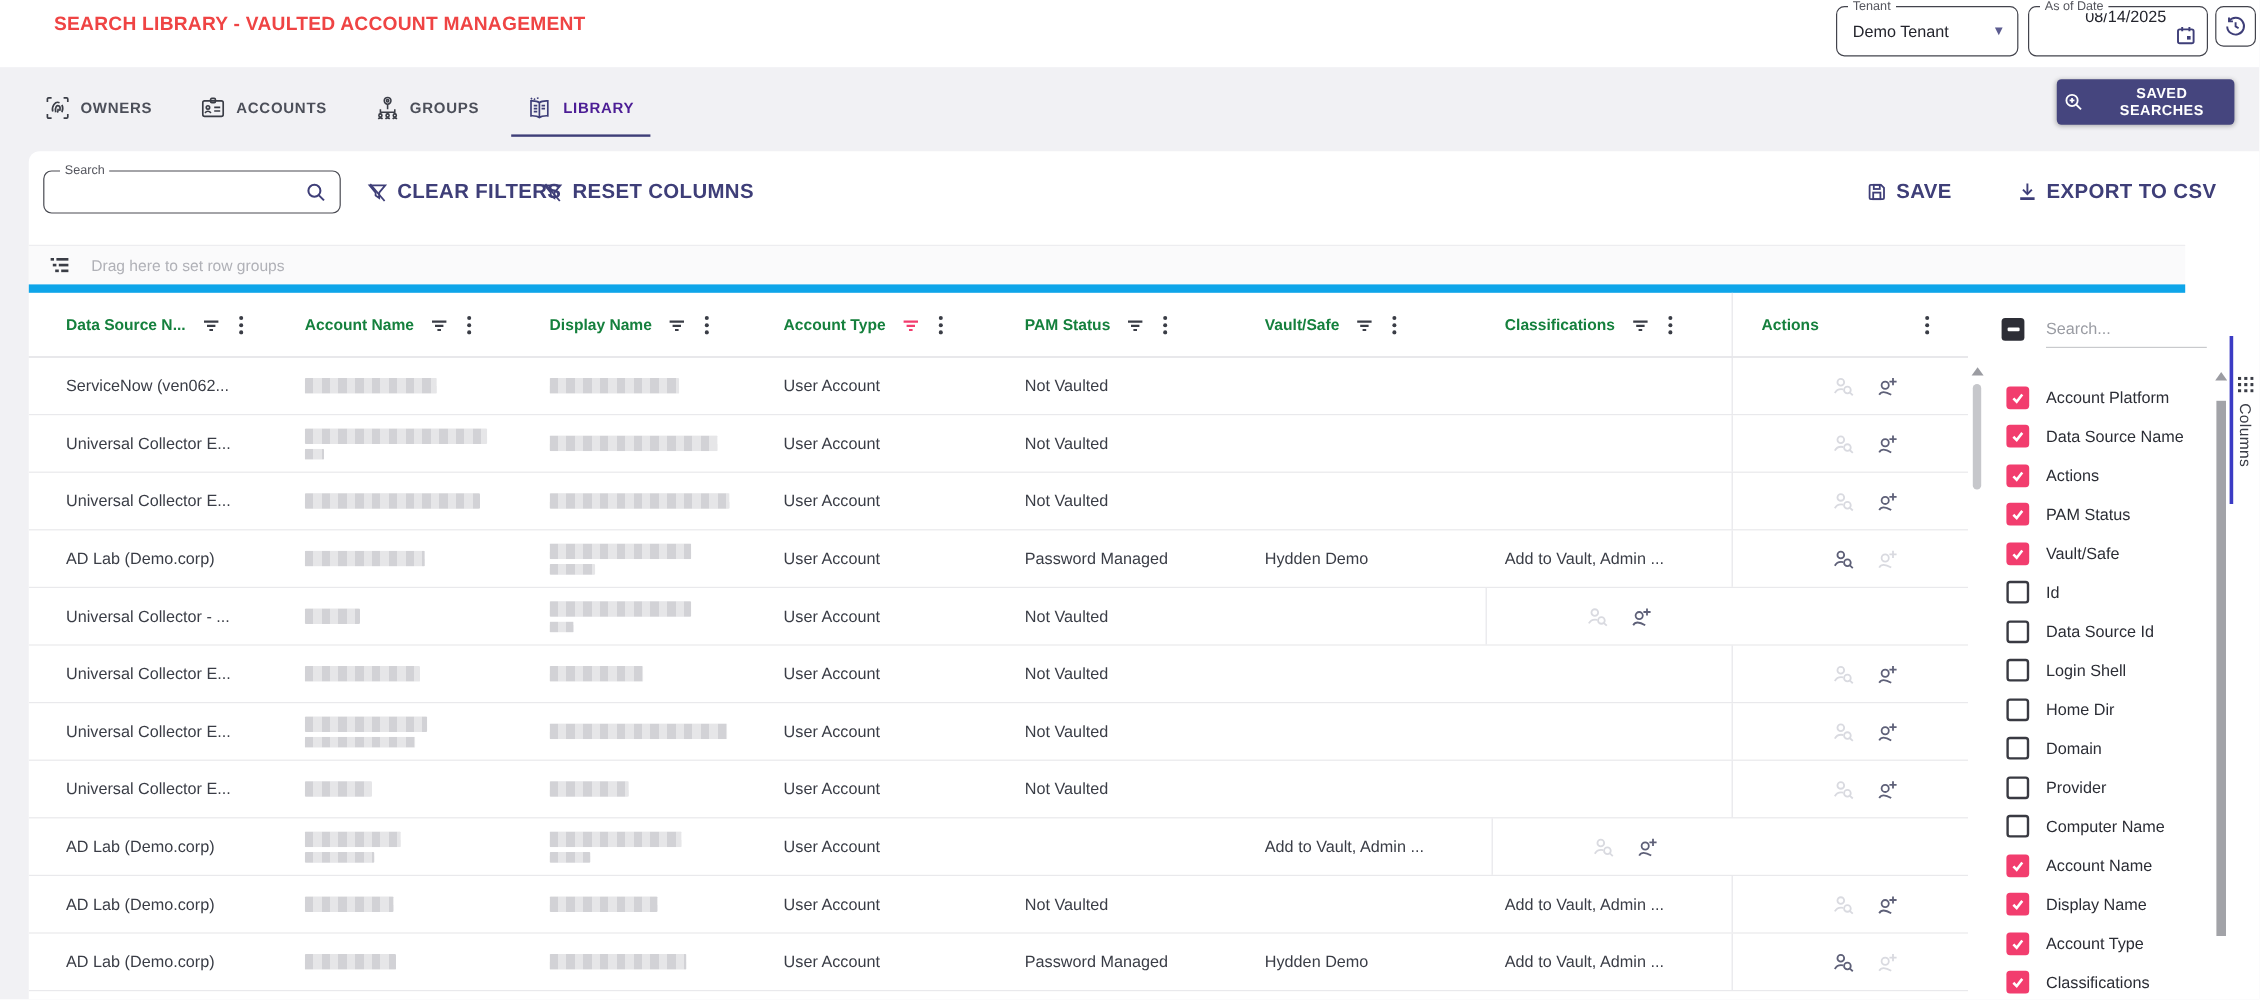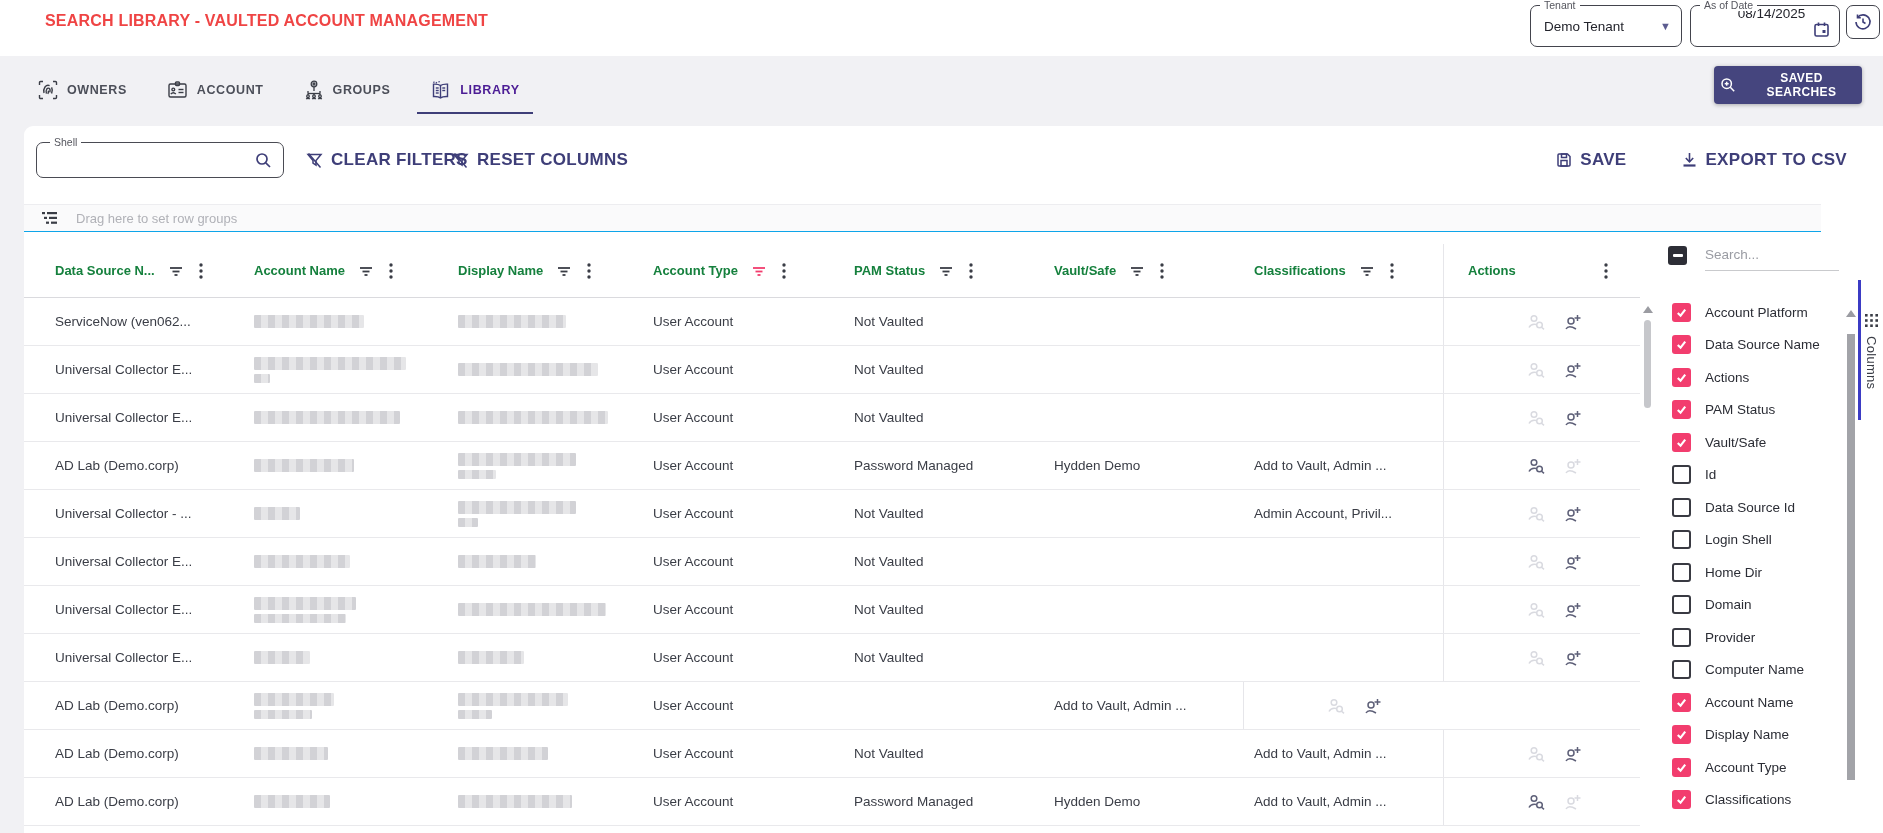--- a/index.html
+++ b/index.html
@@ -32,21 +32,21 @@
   
   .search-box{position:absolute;left:12px;top:16px;width:248px;height:36px;border:1.5px solid #4a4b53;border-radius:7px;box-sizing:border-box;display:flex;align-items:center;}
   .search-box .field-label{left:13px;}
   .search-box input{border:none;outline:none;flex:1;font-size:13.5px;padding:0 0 0 13px;background:transparent;font-family:inherit;color:#23242c;min-width:0;}
   .search-box .mag{margin-right:11px;display:flex;}
   .txt-btn{position:absolute;top:24px;display:flex;align-items:center;gap:8px;background:none;border:none;color:#3e3e78;font-family:inherit;font-size:17px;font-weight:700;letter-spacing:.3px;cursor:pointer;padding:0;}
   .right-actions{position:absolute;right:36px;top:24px;display:flex;gap:56px;}
   .right-actions .txt-btn{position:static;}
 
   
-  .rowgroup{position:absolute;left:0;right:62px;top:78px;height:28px;background:#fafafb;border-top:1px solid #ededf0;border-bottom:1px solid #0ea5e9;display:flex;align-items:center;box-sizing:border-box;}
+  .rowgroup{position:absolute;left:0;right:62px;top:78px;height:40px;background:#fafafb;border-top:1px solid #ededf0;border-bottom:7px solid #0ea5e9;display:flex;align-items:center;box-sizing:border-box;}
   .rowgroup .rg-icon{margin-left:18px;display:flex;}
   .rowgroup .rg-hint{margin-left:18px;font-size:13px;color:#b0b1b7;}
 
   
   .thead{position:absolute;left:0;top:118px;height:54px;display:flex;align-items:center;border-bottom:1px solid #dadade;box-sizing:border-box;}
   .hc{display:flex;align-items:center;box-sizing:border-box;height:100%;}
   .hc .hlabel{font-size:13px;font-weight:700;color:#15803d;white-space:nowrap;}
   .hc .fun{margin-left:14px;display:flex;}
   .hc .kebab{margin-left:16px;display:flex;cursor:pointer;}
   .fun svg line{stroke:#3a3d46;}
@@ -72,21 +72,21 @@
   .abtn{display:flex;cursor:pointer;}
   .abtn svg{stroke:#5e6078;}
   .abtn.dim svg{stroke:#d9dae0;}
 
   
   .vscroll{position:absolute;left:1616px;top:176px;width:16px;bottom:0;}
   .arr{width:0;height:0;border-left:5px solid transparent;border-right:5px solid transparent;border-bottom:7px solid #9b9ca2;margin:4px auto 0;}
   .vthumb{position:absolute;left:4px;top:18px;width:7px;height:88px;background:#c6c7cb;border-radius:4px;cursor:pointer;}
 
   
-  .sidebar{position:absolute;left:1633px;top:104px;width:188px;bottom:0;}
+  .sidebar{position:absolute;left:1633px;top:123px;width:188px;bottom:0;}
   .selall{position:absolute;left:11px;top:16px;width:19px;height:19px;background:#2d2e36;border-radius:3px;display:flex;align-items:center;justify-content:center;cursor:pointer;}
   .selall .minus{width:10px;height:2.5px;background:#fff;border-radius:1px;}
   .side-search{position:absolute;left:48px;top:14px;right:6px;border:none;border-bottom:1px solid #c9cacd;outline:none;font-family:inherit;font-size:13.5px;color:#23242c;padding:3px 0 8px;background:transparent;}
   .side-search::placeholder{color:#9a9ca3;}
   .clist{position:absolute;left:0;right:0;top:66px;bottom:0;overflow:hidden;padding-top:6px;}
   .citem{display:flex;align-items:center;height:20px;margin:0 0 12.5px 15px;cursor:pointer;}
   .cbox{width:19px;height:19px;border-radius:3px;box-sizing:border-box;display:flex;align-items:center;justify-content:center;flex:0 0 19px;}
   .citem.on .cbox{background:#f23d6e;}
   .citem.off .cbox{border:2px solid #393a42;background:#fff;}
   .clabel{margin-left:14px;font-size:13.5px;color:#2b2d35;white-space:nowrap;}
@@ -160,21 +160,21 @@
       <span>
         <svg width="21" height="20" viewBox="0 0 21 20" fill="none" stroke-width="1.4">
           <rect x="2" y="4" width="17" height="13" rx="1.5"></rect>
           <rect x="8.5" y="2" width="4" height="3.5" rx="1"></rect>
           <circle cx="6.3" cy="9.5" r="1.4"></circle>
             <path d="M3.8 14 q2.5-2.6 5 0"></path>
           <line x1="11.5" y1="9.5" x2="16.5" y2="9.5"></line>
             <line x1="11.5" y1="12.5" x2="16.5" y2="12.5"></line>
         </svg>
       </span>
-      <span>ACCOUNT</span>
+      <span>ACCOUNTS</span>
     </div>
     <div class="tab">
       <span>
         <svg width="20" height="20" viewBox="0 0 20 20" fill="none" stroke-width="1.3">
           <circle cx="10" cy="4" r="2.8"></circle>
             <circle cx="10" cy="4" r="1"></circle>
           <line x1="10" y1="7" x2="10" y2="11"></line>
             <line x1="4" y1="13.5" x2="16" y2="13.5"></line>
           <line x1="4" y1="11" x2="4" y2="13.5"></line>
             <line x1="16" y1="11" x2="16" y2="13.5"></line>
@@ -218,21 +218,21 @@
         <line x1="6.7" y1="4.7" x2="6.7" y2="8.7"></line>
           <line x1="4.7" y1="6.7" x2="8.7" y2="6.7"></line>
       </svg>
     </span>
     <span>SAVED SEARCHES</span>
   </button>
 
   <div class="card">
 
     <div class="search-box">
-      <span class="field-label">Shell</span>
+      <span class="field-label">Search</span>
       <input type="text" value="" style="">
       <span class="mag">
         <svg width="17" height="17" viewBox="0 0 17 17" fill="none" stroke="#3e3e78" stroke-width="1.7">
           <circle cx="7" cy="7" r="5"></circle>
             <line x1="10.8" y1="10.8" x2="15" y2="15"></line>
         </svg>
       </span>
     </div>
 
     <button class="txt-btn" style="left:282px;">
@@ -608,23 +608,20 @@
           </div>
     <div class="c c4">
             <span>User Account</span>
           </div>
     <div class="c c5">
             <span>Not Vaulted</span>
           </div>
     <div class="c c6">
             <span></span>
           </div>
-    <div class="c c7">
-            <span>Admin Account, Privil...</span>
-          </div>
     <div class="c c8">
       <span class="abtn psearch dim">
         <svg width="19" height="18" viewBox="0 0 19 18" fill="none" stroke-width="1.5">
           <circle cx="7" cy="5.5" r="2.8"></circle>
                 <path d="M2 14.5 q2.2-4 7-3"></path>
           <circle cx="12.5" cy="12" r="2.8"></circle>
                 <line x1="14.6" y1="14.2" x2="17" y2="16.4"></line>
         </svg>
       </span>
       <span class="abtn padd">

